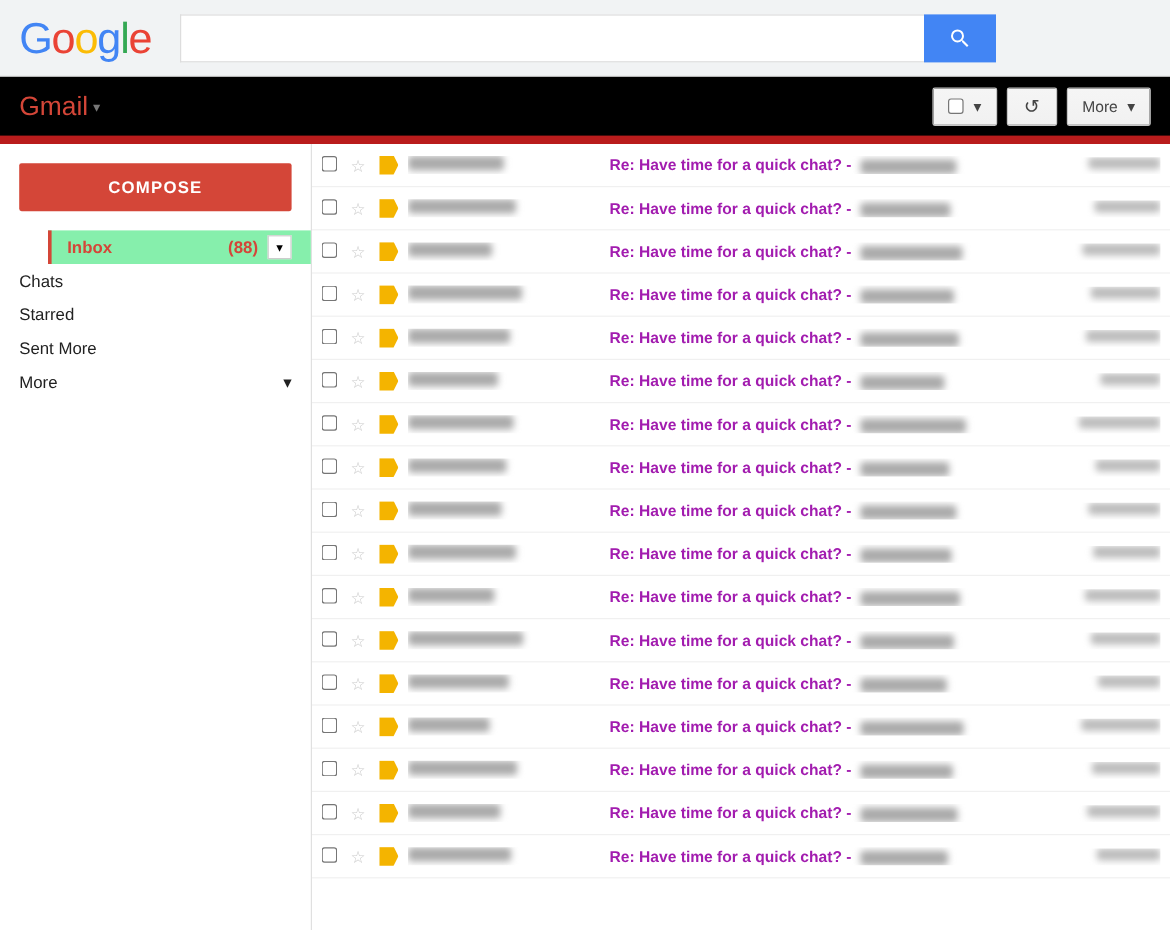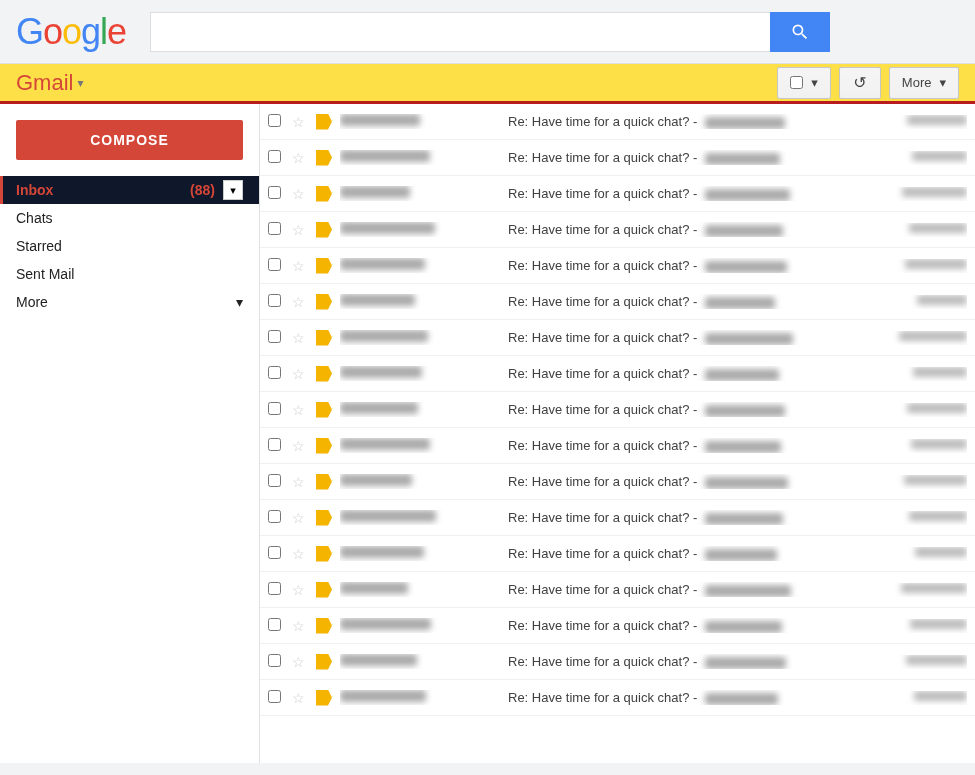--- a/index.html
+++ b/index.html
@@ -49,26 +49,26 @@
       border: none;
       cursor: pointer;
       display: flex;
       align-items: center;
       justify-content: center;
     }
     #search-button svg { width: 20px; height: 20px; fill: white; }
 
     
     #sub-header {
-      background: #fde047;
-      height: 40px;
+      background: #000000;
+      height: 56px;
       display: flex;
       align-items: center;
       padding: 0 16px;
-      border-bottom: 3px solid #b91c1c;
+      border-bottom: 7px solid #b91c1c;
     }
     #gmail-label {
       color: #D44638;
       font-size: 22px;
       font-weight: 400;
       margin-right: auto;
       display: flex;
       align-items: center;
       gap: 4px;
       cursor: pointer;
@@ -131,25 +131,26 @@
     .nav-item {
       display: flex;
       align-items: center;
       padding: 4px 16px;
       font-size: 14px;
       cursor: pointer;
       color: #222;
       height: 28px;
     }
     .nav-item.active {
-      background: #0f172a;
+      background: #86efac;
       font-weight: bold;
       color: #D44638;
       border-left: 3px solid #D44638;
       padding-left: 13px;
+      margin-left: 40px;
     }
     .nav-item-label { flex: 1; }
     .inbox-count { margin-left: 4px; }
     .nav-expand {
       width: 20px;
       height: 20px;
       border: 1px solid #ccc;
       background: white;
       cursor: pointer;
       font-size: 11px;
@@ -214,21 +215,21 @@
       height: 12px;
       filter: blur(3px);
     }
     .email-subject {
       flex: 1;
       overflow: hidden;
       white-space: nowrap;
       text-overflow: ellipsis;
       color: #444;
     }
-    .subject-bold { font-weight: normal; color: #404040; }
+    .subject-bold { font-weight: bold; color: #a21caf; }
     .subject-snippet { color: #777; }
     .email-time {
       width: 100px;
       min-width: 100px;
       text-align: right;
       color: #777;
       font-size: 12px;
       overflow: hidden;
     }
     .time-blur {
@@ -288,21 +289,21 @@
       <span class="inbox-count">(88)</span>
       <button class="nav-expand">▾</button>
     </div>
     <div class="nav-item">
       <span class="nav-item-label">Chats</span>
     </div>
     <div class="nav-item">
       <span class="nav-item-label">Starred</span>
     </div>
     <div class="nav-item">
-      <span class="nav-item-label">Sent Mail</span>
+      <span class="nav-item-label">Sent More</span>
     </div>
     <div class="nav-item more-item">
       <span class="nav-item-label">More</span>
       <span>▾</span>
     </div>
   </div>
 
   <div id="email-list">
   <div class="email-row">
     <div class="email-checkbox">

